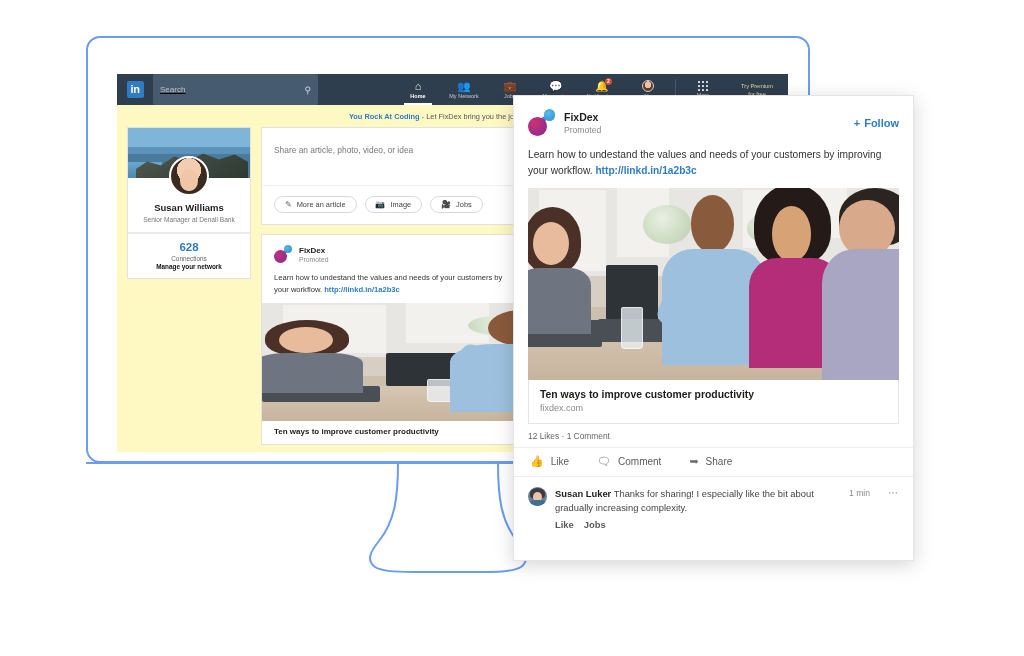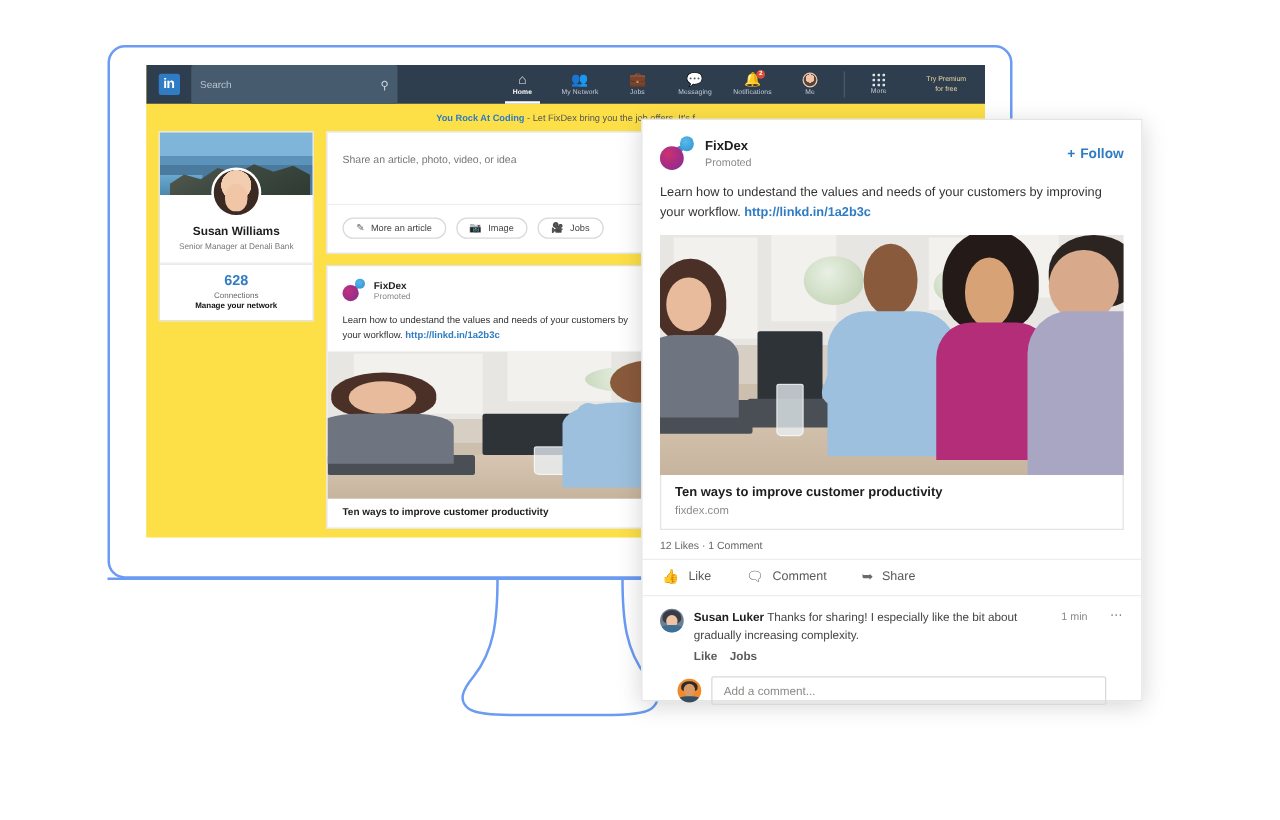--- a/index.html
+++ b/index.html
@@ -19,40 +19,40 @@
     position:absolute; left:86px; top:462px; width:724px; height:0;
     border-top:2px solid #6b9bf2;
   }
   .monitor-neck{
     position:absolute; left:365px; top:463px; width:166px; height:112px;
   }
   .monitor-neck svg{ display:block; }
 
   
   .screen{
-    position:absolute; left:117px; top:52px; width:671px; height:378px;
-    background:#fde047; overflow:hidden;
+    position:absolute; left:117px; top:74px; width:671px; height:378px;
+    background:#fef9c3; overflow:hidden;
   }
 
   
   .ln-nav{
     height:31px; background:#2f3e4e; display:flex; align-items:stretch;
     position:relative;
   }
   .ln-logo{
     width:36px; display:flex; align-items:center; justify-content:center;
   }
   .ln-logo-box{
     width:17px;height:17px;background:#2f7cc4;border-radius:2px;
     color:#fff;font-weight:bold;font-size:11px;line-height:17px;text-align:center;
     letter-spacing:-0.5px;
   }
   .ln-search{
     width:165px; margin:0 0; background:#475b6e; border-radius:2px;
-    display:flex; align-items:center; padding:0 7px; position:relative;
+    display:flex; align-items:center; padding:0 7px; position:relative;text-decoration:underline;
   }
   .ln-search-ph{ color:#b9c4ce; font-size:8px; }
   .ln-search-icon{ position:absolute; right:7px; color:#d0d8e0; font-size:9px; }
   .ln-navitems{
     margin-left:auto; display:flex; align-items:stretch; height:100%;
   }
   .ln-navitem{
     width:46px; display:flex; flex-direction:column; align-items:center;
     justify-content:center; gap:1px; position:relative; color:#c2ccd6;
   }
@@ -544,26 +544,16 @@
             <div class="cm-time">1 min</div>
             <div class="cm-dots">⋯</div>
           </div>
           <div class="cm-links">
             <span>Like</span>
             <span>Jobs</span>
           </div>
         </div>
       </div>
 
-      <div class="ov-addrow">
-        <div class="av orange">
-          <div class="h"></div>
-            <div class="f"></div>
-            <div class="s"></div>
-        </div>
-        <div class="ov-input">
-          <span>Add a comment...</span>
-        </div>
-      </div>
     </div>
 
   </div>
 </div>
 
 </body></html>

